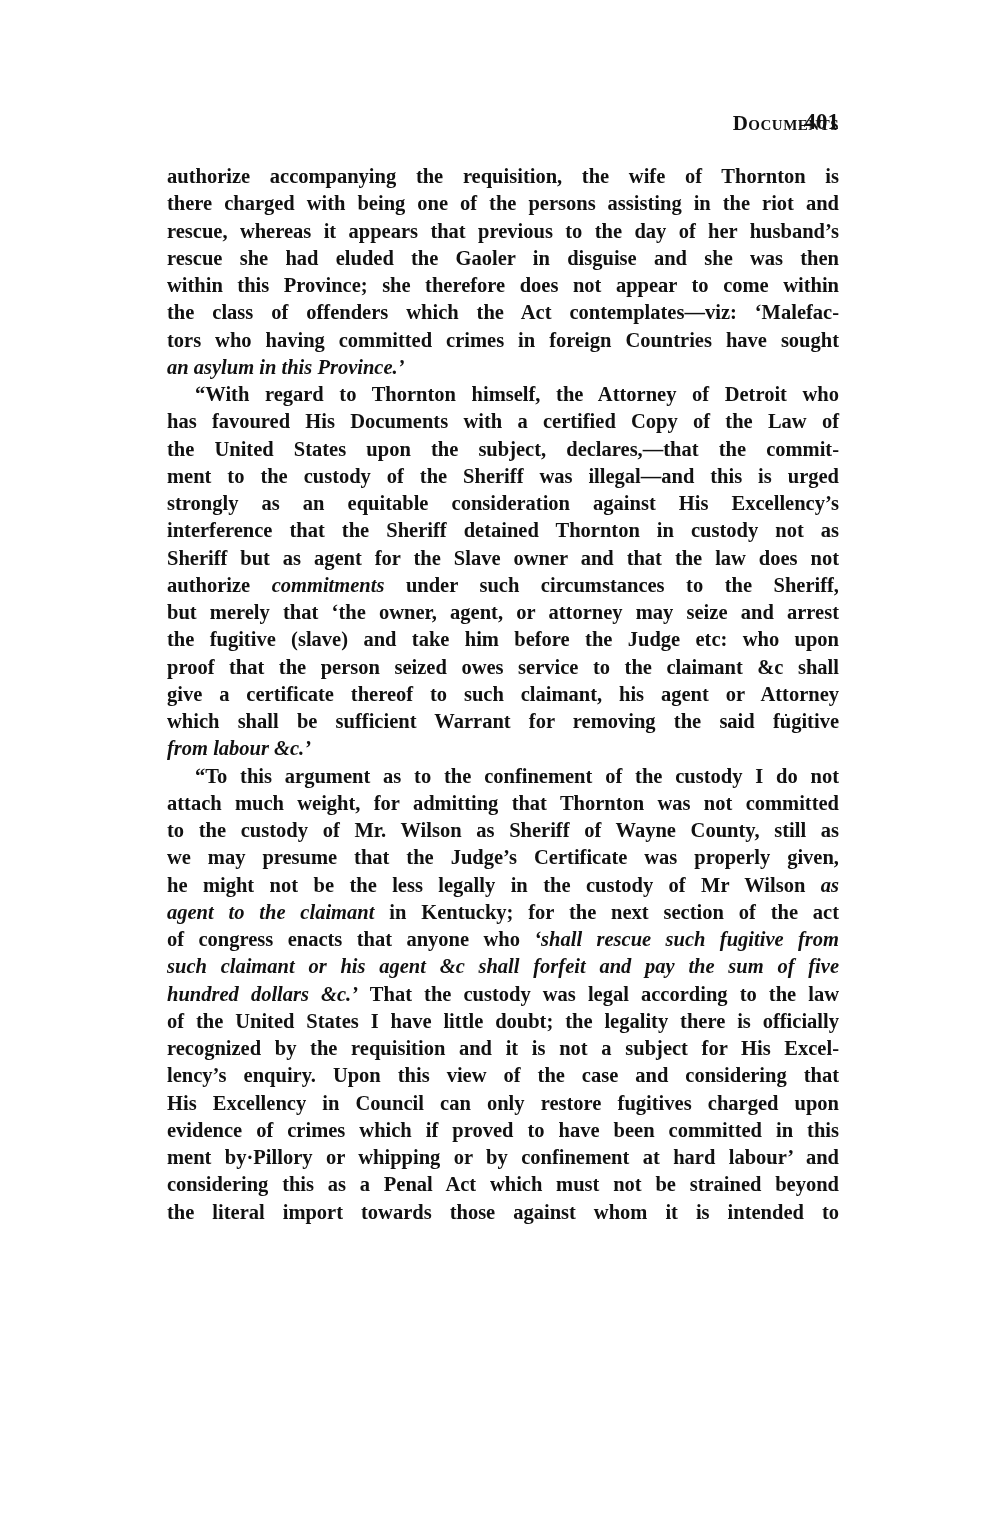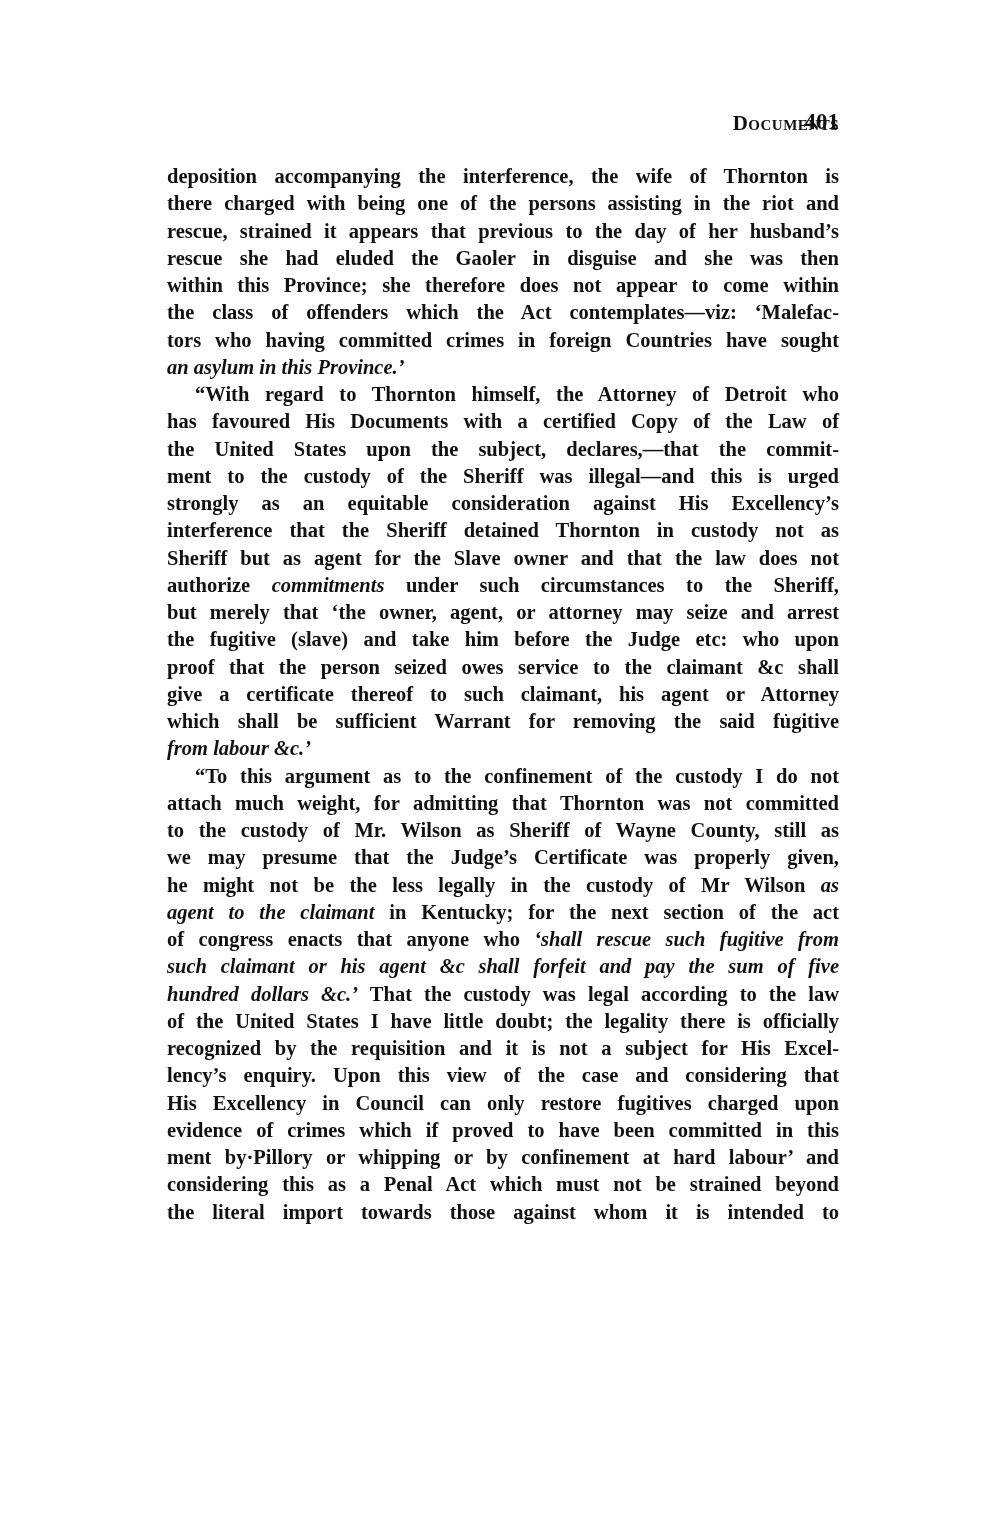--- a/index.html
+++ b/index.html
@@ -86,23 +86,23 @@
 </head>
 <body>
 
 <div class="page">
   <div class="running-head">
     <span class="running-title">Documents</span>
     <span class="page-number">401</span>
   </div>
   <div class="body-text" id="body-text">
       <div>
-        <span class="line"><span>deposition accompanying the interference, the wife of Thornton is</span></span>
+        <span class="line"><span>authorize accompanying the requisition, the wife of Thornton is</span></span>
         <span class="line"><span>there charged with being one of the persons assisting in the riot and</span></span>
-        <span class="line"><span>rescue, strained it appears that previous to the day of her husband’s</span></span>
+        <span class="line"><span>rescue, whereas it appears that previous to the day of her husband’s</span></span>
         <span class="line"><span>rescue she had eluded the Gaoler in disguise and she was then</span></span>
         <span class="line"><span>within this Province; she therefore does not appear to come within</span></span>
         <span class="line"><span>the class of offenders which the Act contemplates—viz: ‘Malefac-</span></span>
         <span class="line"><span>tors who having committed crimes in foreign Countries have sought</span></span>
         <span class="line last"><span>an asylum in this Province.’</span></span>
       </div>
       <div>
         <span class="line indent"><span>“With regard to Thornton himself, the Attorney of Detroit who</span></span>
         <span class="line"><span>has favoured His Documents with a certified Copy of the Law of</span></span>
         <span class="line"><span>the United States upon the subject, declares,—that the commit-</span></span>

